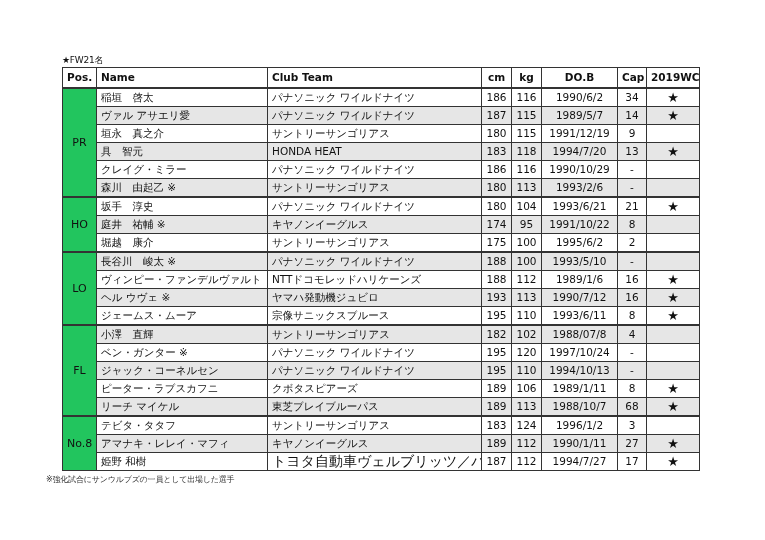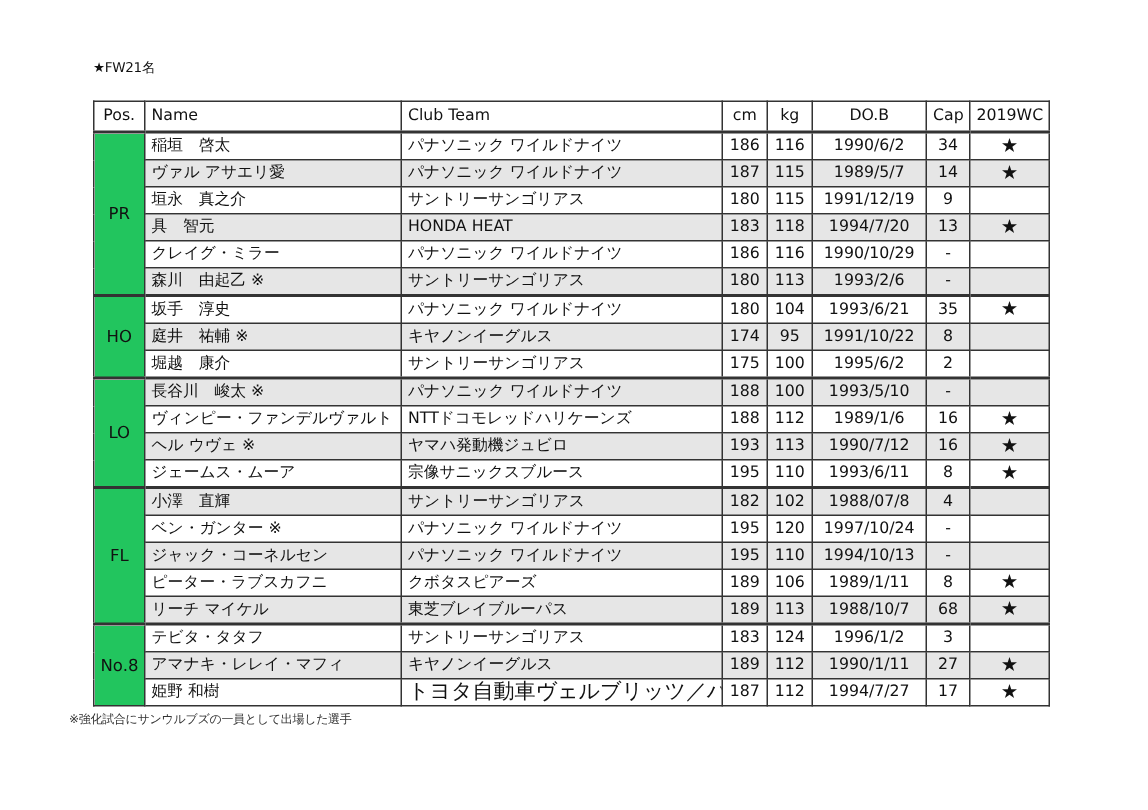--- a/index.html
+++ b/index.html
@@ -1,24 +1,24 @@
 <!DOCTYPE html>
 <html><head>
 <meta charset="utf-8">
 <style>
   html, body { margin: 0; padding: 0; background: #ffffff; }
   body { width: 765px; height: 540px; position: relative; overflow: hidden;
          font-family: "DejaVu Sans", "Liberation Sans", sans-serif; color: #111; }
-  .caption { position: absolute; left: 62px; top: 39px; font-size: 9px; letter-spacing: -0.2px; }
+  .caption { position: absolute; left: 62px; top: 54px; font-size: 9px; letter-spacing: -0.2px; }
   .footnote { position: absolute; left: 46px; top: 474px; font-size: 8px; color: #333; letter-spacing: -0.2px; }
   table.roster { position: absolute; left: 62px; top: 67px; border-collapse: collapse;
                  table-layout: fixed; width: 637px; font-size: 10.5px; }
   table.roster th, table.roster td { border: 1px solid #333; padding: 0 4px; height: 17px;
                  line-height: 17px; white-space: nowrap; overflow: hidden; }
-  table.roster thead th { height: 19px; font-weight: normal; border-bottom: 2px solid #333; }
+  table.roster thead th { height: 19px; font-weight: bold; border-bottom: 2px solid #333; }
   table.roster thead th.left { text-align: left; margin-left: 33px; }
   table.roster thead th.c { text-align: center; }
   table.roster td.pos { text-align: center; vertical-align: middle; background: #22c55e; font-size: 11px; }
   table.roster td.num { text-align: center; padding: 0 2px; }
   table.roster td.txt { text-align: left; }
   table.roster td.small { font-size: 14px; }
   table.roster tr.shade td:not(.pos) { background: #e6e6e6; }
   table.roster td.star { text-align: center; font-size: 13px; }
   table.roster tr.group-start td { border-top: 2px solid #333; }
   table.roster td.pos { border-right: 1px solid #333; }
@@ -108,21 +108,21 @@
         <td class="num">-</td>
         <td class="num star"></td>
       </tr>
       <tr class="group-start">
         <td class="pos" rowspan="3">HO</td>
         <td class="txt">坂手　淳史</td>
         <td class="txt">パナソニック ワイルドナイツ</td>
         <td class="num">180</td>
         <td class="num">104</td>
         <td class="num">1993/6/21</td>
-        <td class="num">35</td>
+        <td class="num">21</td>
         <td class="num star">★</td>
       </tr>
       <tr class="shade">
         <td class="txt">庭井　祐輔 ※</td>
         <td class="txt">キヤノンイーグルス</td>
         <td class="num">174</td>
         <td class="num">95</td>
         <td class="num">1991/10/22</td>
         <td class="num">8</td>
         <td class="num star"></td>

